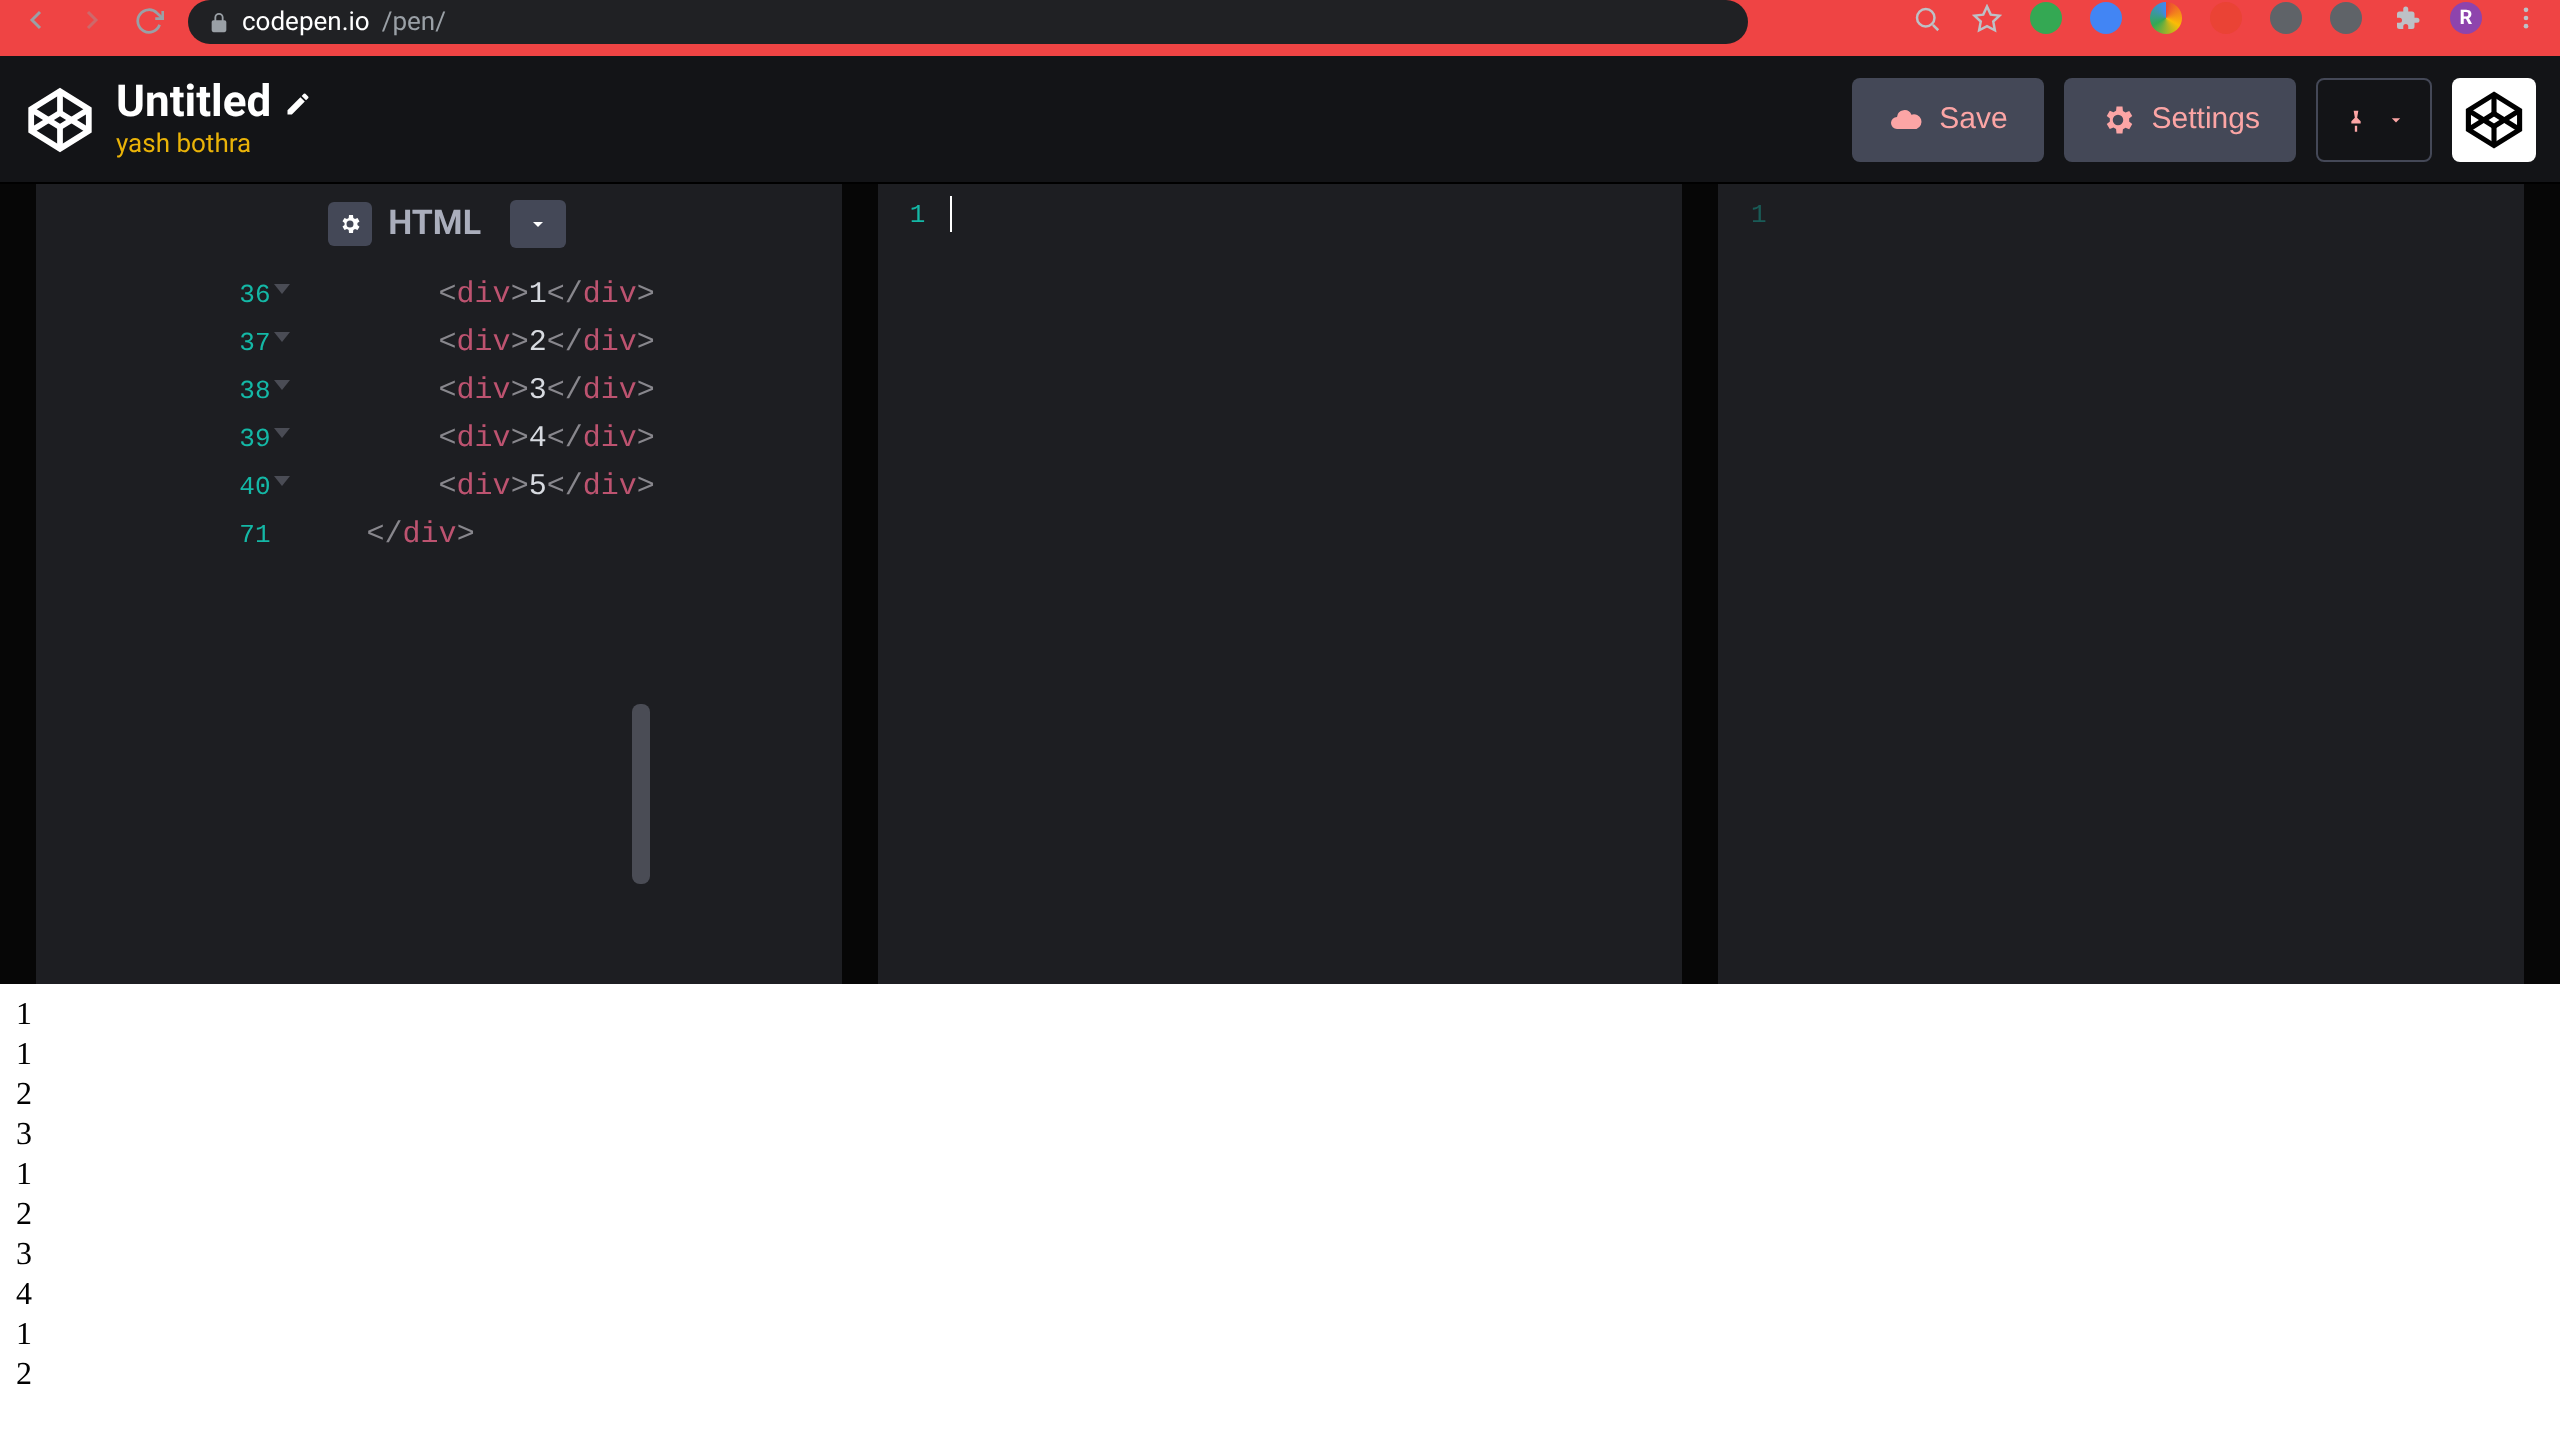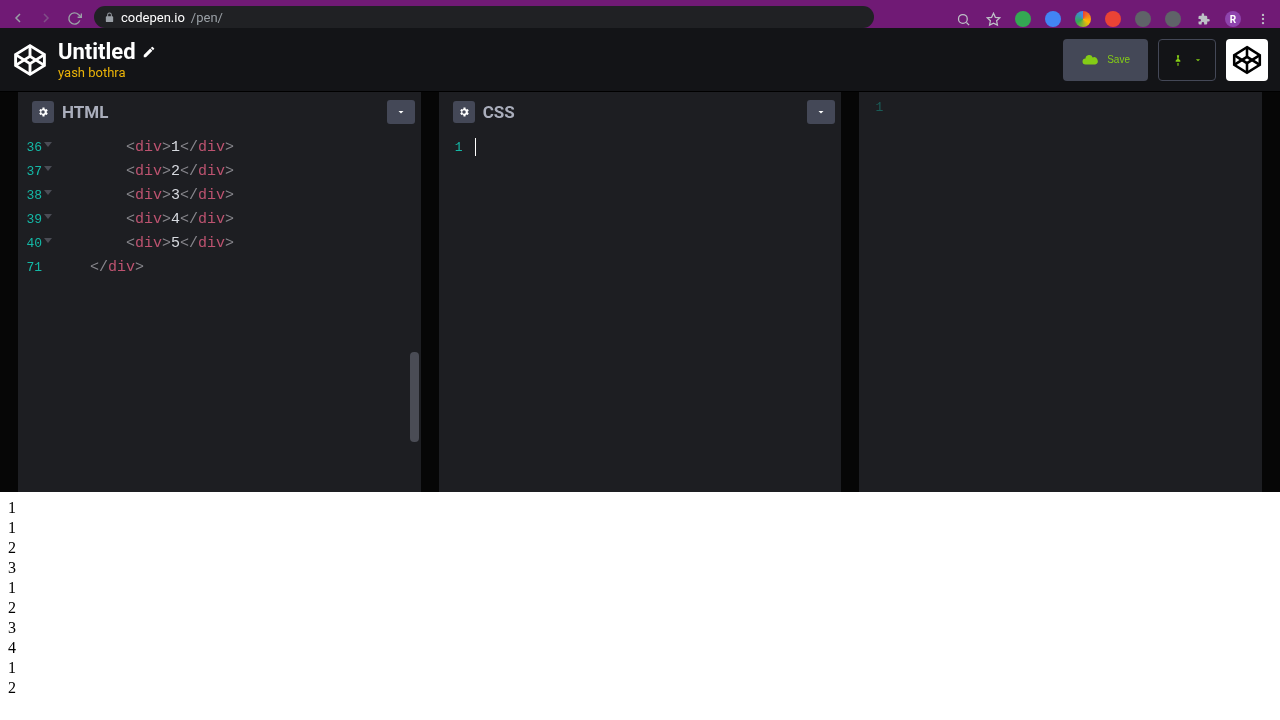--- a/index.html
+++ b/index.html
@@ -8,23 +8,23 @@
   background: #131417;
   color: #fff;
   width: 1280px;
   height: 720px;
   overflow: hidden;
 }
 
 
 .browser-bar {
   height: 28px;
-  background: #701a75;
-  display: flex;
-  align-items: flex-end;
+  background: #ef4444;
+  display: flex;
+  align-items: flex-start;
   padding: 0 8px;
   gap: 10px;
 }
 .nav-buttons { display: flex; gap: 8px; align-items: center; }
 .nav-btn {
   width: 20px; height: 20px; display: flex; align-items: center; justify-content: center;
   color: #9aa0a6; cursor: pointer;
 }
 .address-bar {
   flex: 1;
@@ -75,25 +75,25 @@
 }
 .cp-title-block { display: flex; flex-direction: column; line-height: 1.2; }
 .cp-title-row { display: flex; align-items: center; gap: 6px; }
 .cp-title { font-size: 22px; font-weight: 700; color: #fff; text-align: center; }
 .cp-edit-icon { color: #fff; font-size: 14px; }
 .cp-author { font-size: 13px; color: #eab308; }
 .cp-actions { margin-left: auto; display: flex; gap: 10px; align-items: center; }
 .cp-btn {
   background: #444857;
   border: none;
-  color: #84cc16;
+  color: #fca5a5;
   height: 42px;
   padding: 0 18px;
   border-radius: 4px;
-  font-size: 10px;
+  font-size: 15px;
   display: flex;
   align-items: center;
   gap: 8px;
   cursor: pointer;
 }
 .cp-btn.outline {
   background: transparent;
   border: 1px solid #444857;
   padding: 0 12px;
 }
@@ -111,21 +111,21 @@
   gap: 0;
 }
 .editor {
   flex: 1;
   display: flex;
   flex-direction: column;
   border-right: 18px solid #060606;
   background: #1d1e22;
   min-width: 0;
 }
-.editor:first-child { margin-left: 18px; }
+.editor:first-child { margin-left: 18px; align-items: center; }
 .editor-header {
   height: 40px;
   background: #1d1e22;
   display: flex;
   align-items: center;
   padding: 0 0 0 0;
 }
 .editor-title {
   display: flex;
   align-items: center;
@@ -320,20 +320,28 @@
     <span class="cp-author">yash bothra</span>
   </div>
   <div class="cp-actions">
     <button class="cp-btn">
       <span>
         <svg width="18" height="18" viewBox="0 0 24 24" fill="currentColor">
             <path d="M19 18H6a4 4 0 0 1 0-8 5 5 0 0 1 9.6-1.5A4.5 4.5 0 0 1 19 18z"></path>
           </svg>
       </span>
       <span>Save</span>
+    </button>
+    <button class="cp-btn">
+      <span>
+        <svg width="18" height="18" viewBox="0 0 24 24" fill="currentColor">
+            <path d="M19.4 13a7.5 7.5 0 0 0 0-2l2.1-1.6-2-3.4-2.5 1a7.5 7.5 0 0 0-1.7-1L15 3h-4l-.3 2.9a7.5 7.5 0 0 0-1.7 1l-2.5-1-2 3.4L6.6 11a7.5 7.5 0 0 0 0 2l-2.1 1.6 2 3.4 2.5-1a7.5 7.5 0 0 0 1.7 1L11 21h4l.3-2.9a7.5 7.5 0 0 0 1.7-1l2.5 1 2-3.4L19.4 13zM12 15.5A3.5 3.5 0 1 1 15.5 12 3.5 3.5 0 0 1 12 15.5z"></path>
+          </svg>
+      </span>
+      <span>Settings</span>
     </button>
     <button class="cp-btn outline">
       <span>
         <svg width="14" height="14" viewBox="0 0 24 24" fill="currentColor">
             <path d="M14 4l-1 6 3 3v2H8v-2l3-3-1-6h4zM11 17h2v5h-2z"></path>
           </svg>
       </span>
       <span>
         <svg width="10" height="10" viewBox="0 0 24 24" fill="currentColor">
             <path d="M7 10l5 5 5-5z"></path>
@@ -378,35 +386,20 @@
           <div class="ln">39<div class="fold"></div></div>
           <div class="ln">40<div class="fold"></div></div>
           <div class="ln">71</div>
         </div>
       <div class="code" id="html-code"><div>        <span class="bracket">&lt;</span><span class="tag">div</span><span class="bracket">&gt;</span><span>1</span><span class="bracket">&lt;/</span><span class="tag">div</span><span class="bracket">&gt;</span></div><div>        <span class="bracket">&lt;</span><span class="tag">div</span><span class="bracket">&gt;</span><span>2</span><span class="bracket">&lt;/</span><span class="tag">div</span><span class="bracket">&gt;</span></div><div>        <span class="bracket">&lt;</span><span class="tag">div</span><span class="bracket">&gt;</span><span>3</span><span class="bracket">&lt;/</span><span class="tag">div</span><span class="bracket">&gt;</span></div><div>        <span class="bracket">&lt;</span><span class="tag">div</span><span class="bracket">&gt;</span><span>4</span><span class="bracket">&lt;/</span><span class="tag">div</span><span class="bracket">&gt;</span></div><div>        <span class="bracket">&lt;</span><span class="tag">div</span><span class="bracket">&gt;</span><span>5</span><span class="bracket">&lt;/</span><span class="tag">div</span><span class="bracket">&gt;</span></div><div>    <span></span><span class="bracket">&lt;/</span><span class="tag">div</span><span class="bracket">&gt;</span></div></div>
       <div class="scrollbar"></div>
     </div>
   </div>
 
   <div class="editor">
-    <div class="editor-header">
-      <div class="editor-title">
-        <span class="gear">
-          <svg width="12" height="12" viewBox="0 0 24 24" fill="currentColor">
-              <path d="M19.4 13a7.5 7.5 0 0 0 0-2l2.1-1.6-2-3.4-2.5 1a7.5 7.5 0 0 0-1.7-1L15 3h-4l-.3 2.9a7.5 7.5 0 0 0-1.7 1l-2.5-1-2 3.4L6.6 11a7.5 7.5 0 0 0 0 2l-2.1 1.6 2 3.4 2.5-1a7.5 7.5 0 0 0 1.7 1L11 21h4l.3-2.9a7.5 7.5 0 0 0 1.7-1l2.5 1 2-3.4L19.4 13zM12 15.5A3.5 3.5 0 1 1 15.5 12 3.5 3.5 0 0 1 12 15.5z"></path>
-            </svg>
-        </span>
-        <span>CSS</span>
-      </div>
-      <div class="editor-chevron">
-        <svg width="12" height="12" viewBox="0 0 24 24" fill="currentColor">
-            <path d="M7 10l5 5 5-5z"></path>
-          </svg>
-      </div>
-    </div>
     <div class="code-area">
       <div class="gutter">
         <div class="ln">1</div>
       </div>
       <div class="code"><span class="cursor"></span></div>
     </div>
   </div>
 
   <div class="editor">
     <div class="code-area">

